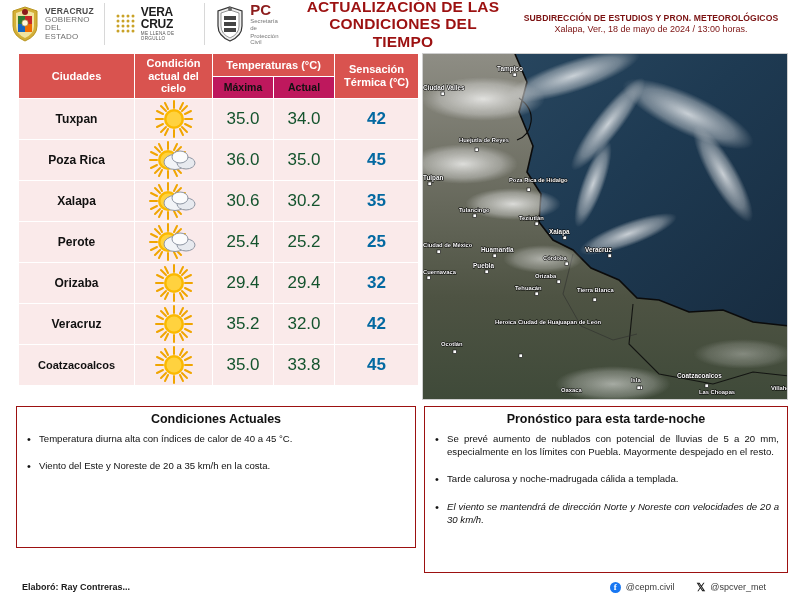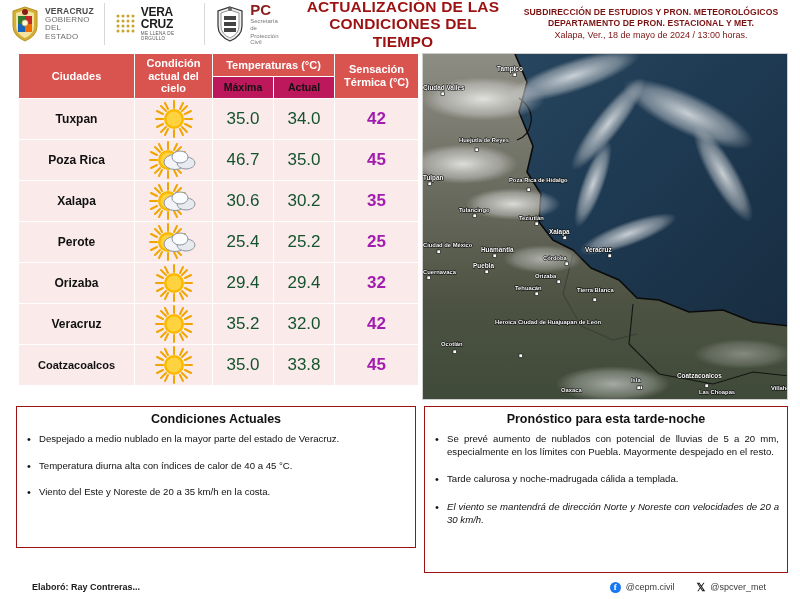--- a/index.html
+++ b/index.html
@@ -120,21 +120,21 @@
     vertical-align: middle;
   }
   td.city {
     font-size: 12px; font-weight: bold; color: #111111;
   }
   td.city.small { font-size: 11px; }
   td.temp {
     font-size: 17px; color: #14532d; font-weight: normal;
   }
   td.feel {
-    font-size: 17px; color: #a21caf; font-weight: bold;
+    font-size: 17px; color: #0369a1; font-weight: bold;
   }
   td.icon { padding: 0; }
   .ic { display: block; margin: 0 auto; }
 
   
   .map {
     position: absolute; left: 422px; top: 53px;
     width: 366px; height: 347px;
     overflow: hidden;
     border: 1px solid #cfcfcf;
@@ -181,21 +181,21 @@
   .panel-right li:last-child { margin-bottom: 0; font-style: italic; }
 
   
   .footer {
     position: absolute; left: 0; top: 575px;
     width: 800px; height: 24px;
     display: flex; align-items: center;
   }
   .author {
     font-size: 9px; font-weight: bold; color: #1a1a1a;
-    padding-left: 32px;
+    padding-left: 22px;
   }
   .social {
     margin-left: auto;
     display: flex; align-items: center;
     gap: 22px;
     padding-right: 34px;
   }
   .soc { display: flex; align-items: center; gap: 5px; }
   .soc span.h { font-size: 9px; color: #3a3a3a; }
   .fb-icon {
@@ -285,21 +285,20 @@
 
     </div>
 
     <div class="main-title">
       <div>ACTUALIZACIÓN DE LAS</div>
       <div>CONDICIONES DEL TIEMPO</div>
     </div>
 
     <div class="dept-block">
       <div class="d1">SUBDIRECCIÓN DE ESTUDIOS Y PRON. METEOROLÓGICOS</div>
-      <div class="d2">DEPARTAMENTO DE PRON.  ESTACIONAL Y MET.</div>
       <div class="d3">Xalapa, Ver., 18 de mayo de 2024 / 13:00 horas.</div>
     </div>
   </div>
 
   <div class="table-wrap">
     <table class="wx">
       <colgroup>
         <col class="c-city">
           <col class="c-icon">
           <col class="c-max">
@@ -375,21 +374,21 @@
               </g>
               <circle cx="23" cy="19" r="10" fill="#fbb900"></circle>
               <circle cx="23" cy="19" r="7.5" fill="#ffd23f"></circle>
               <g>
                 <ellipse cx="30" cy="21" rx="11" ry="7.5" fill="#f2f4f7" stroke="#8e96a3" stroke-width="1"></ellipse>
                 <ellipse cx="41" cy="22" rx="9" ry="6" fill="#e7eaef" stroke="#8e96a3" stroke-width="1"></ellipse>
                 <ellipse cx="35" cy="16" rx="8" ry="6" fill="#fbfcfd" stroke="#8e96a3" stroke-width="1"></ellipse>
               </g>
             </svg>
           </td>
-          <td class="temp">46.7</td>
+          <td class="temp">36.0</td>
           <td class="temp">35.0</td>
           <td class="feel">45</td>
         </tr>
 
         <tr>
           <td class="city">Xalapa</td>
           <td class="icon">
             <svg class="ic" width="58" height="38" viewBox="0 0 58 38">
               <g stroke="#f0a500" stroke-width="2" stroke-linecap="round">
                 <line x1="23" y1="1" x2="23" y2="8"></line>
@@ -652,21 +651,20 @@
         <text class="maplabel sm" x="276" y="340">Las Choapas</text>
         <text class="maplabel sm" x="348" y="336">Villahermosa</text>
         <text class="maplabel sm" x="18" y="292">Ocotlán</text>
       </g>
     </svg>
   </div>
 
   <div class="panel panel-left">
     <h2>Condiciones Actuales</h2>
     <ul>
-      <li>Despejado a medio nublado en la mayor parte del estado de Veracruz.</li>
       <li>Temperatura diurna alta con índices de calor de 40 a 45 °C.</li>
       <li>Viento del Este y Noreste de 20 a 35 km/h en la costa.</li>
     </ul>
   </div>
 
   <div class="panel panel-right">
     <h2>Pronóstico para esta tarde-noche</h2>
     <ul>
       <li>Se prevé aumento de nublados con potencial de lluvias de 5 a 20 mm, especialmente en los límites con Puebla. Mayormente despejado en el resto.</li>
       <li>Tarde calurosa y noche-madrugada cálida a templada.</li>

